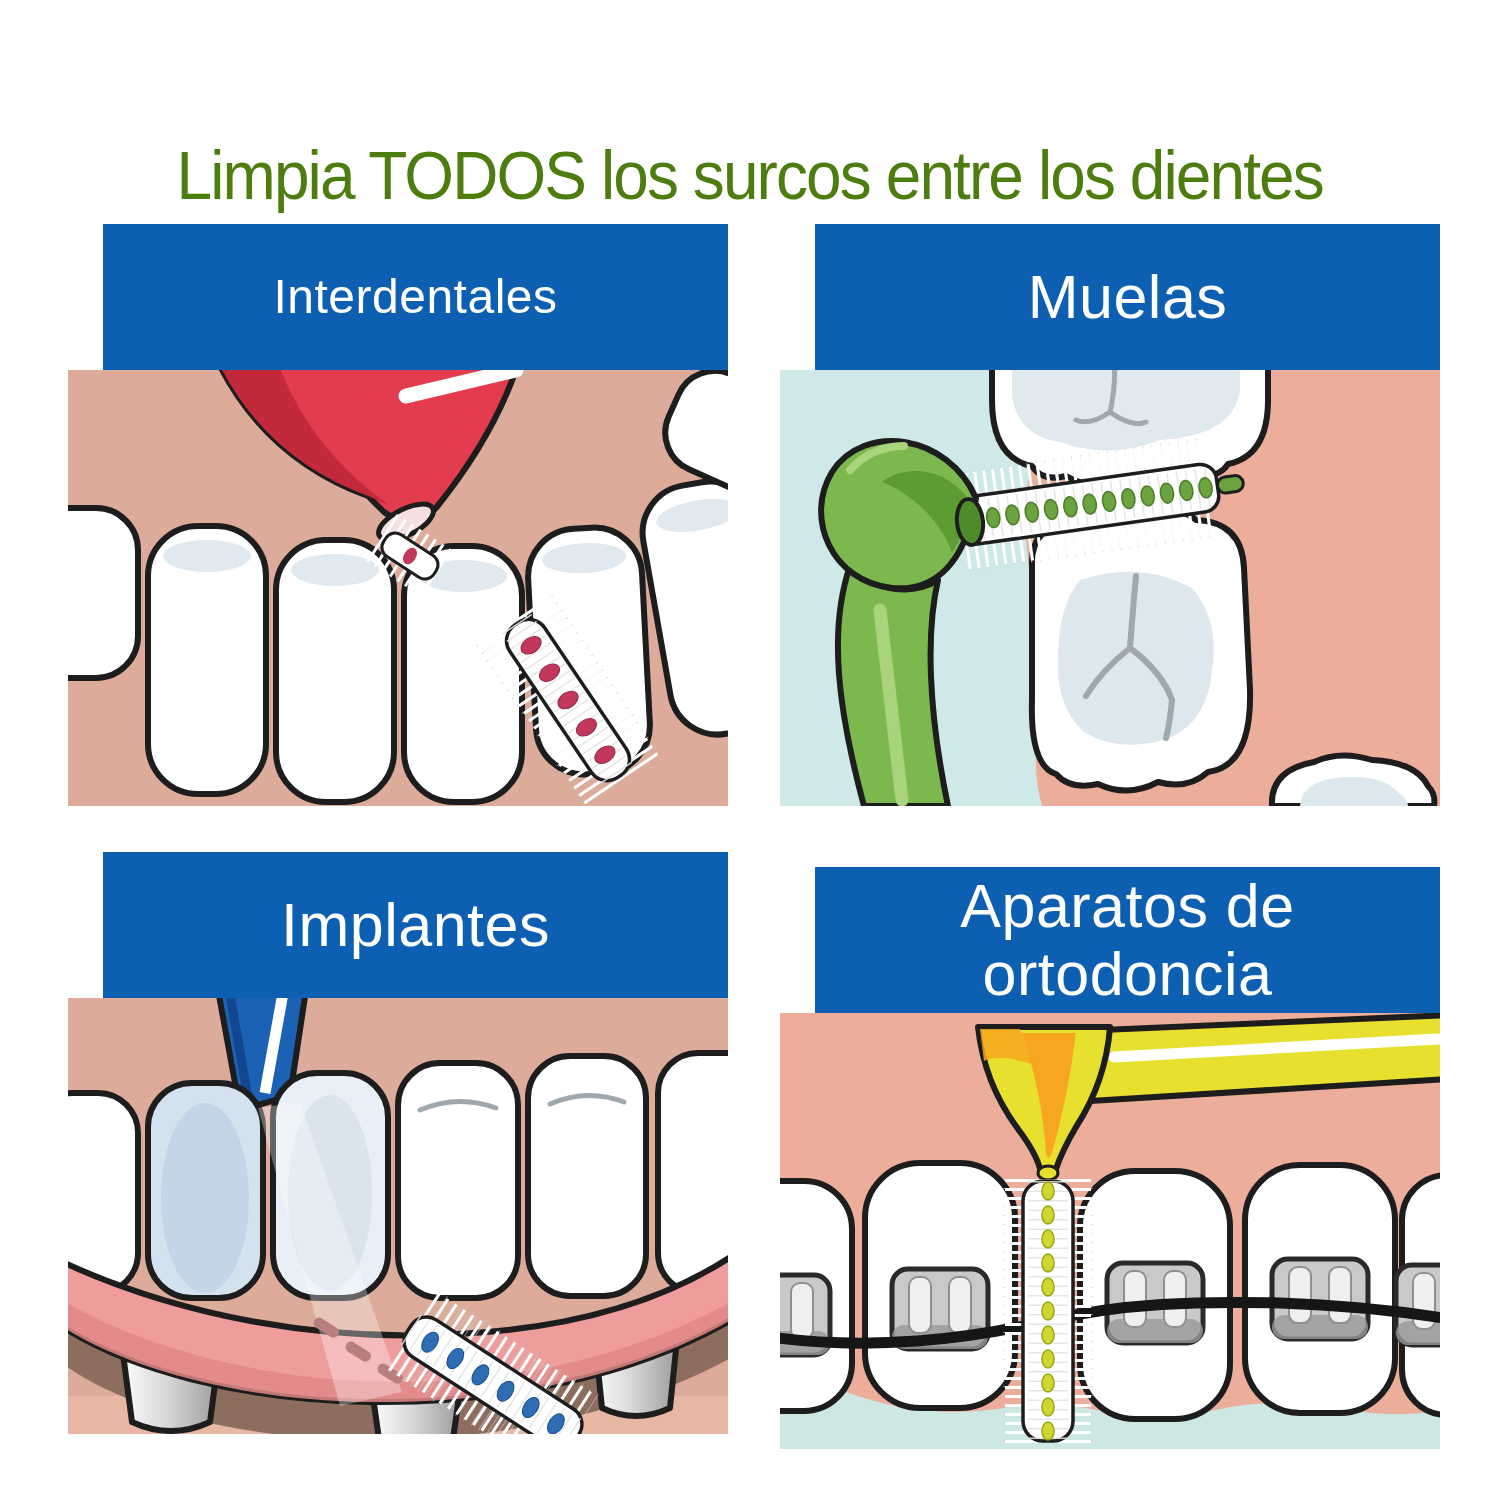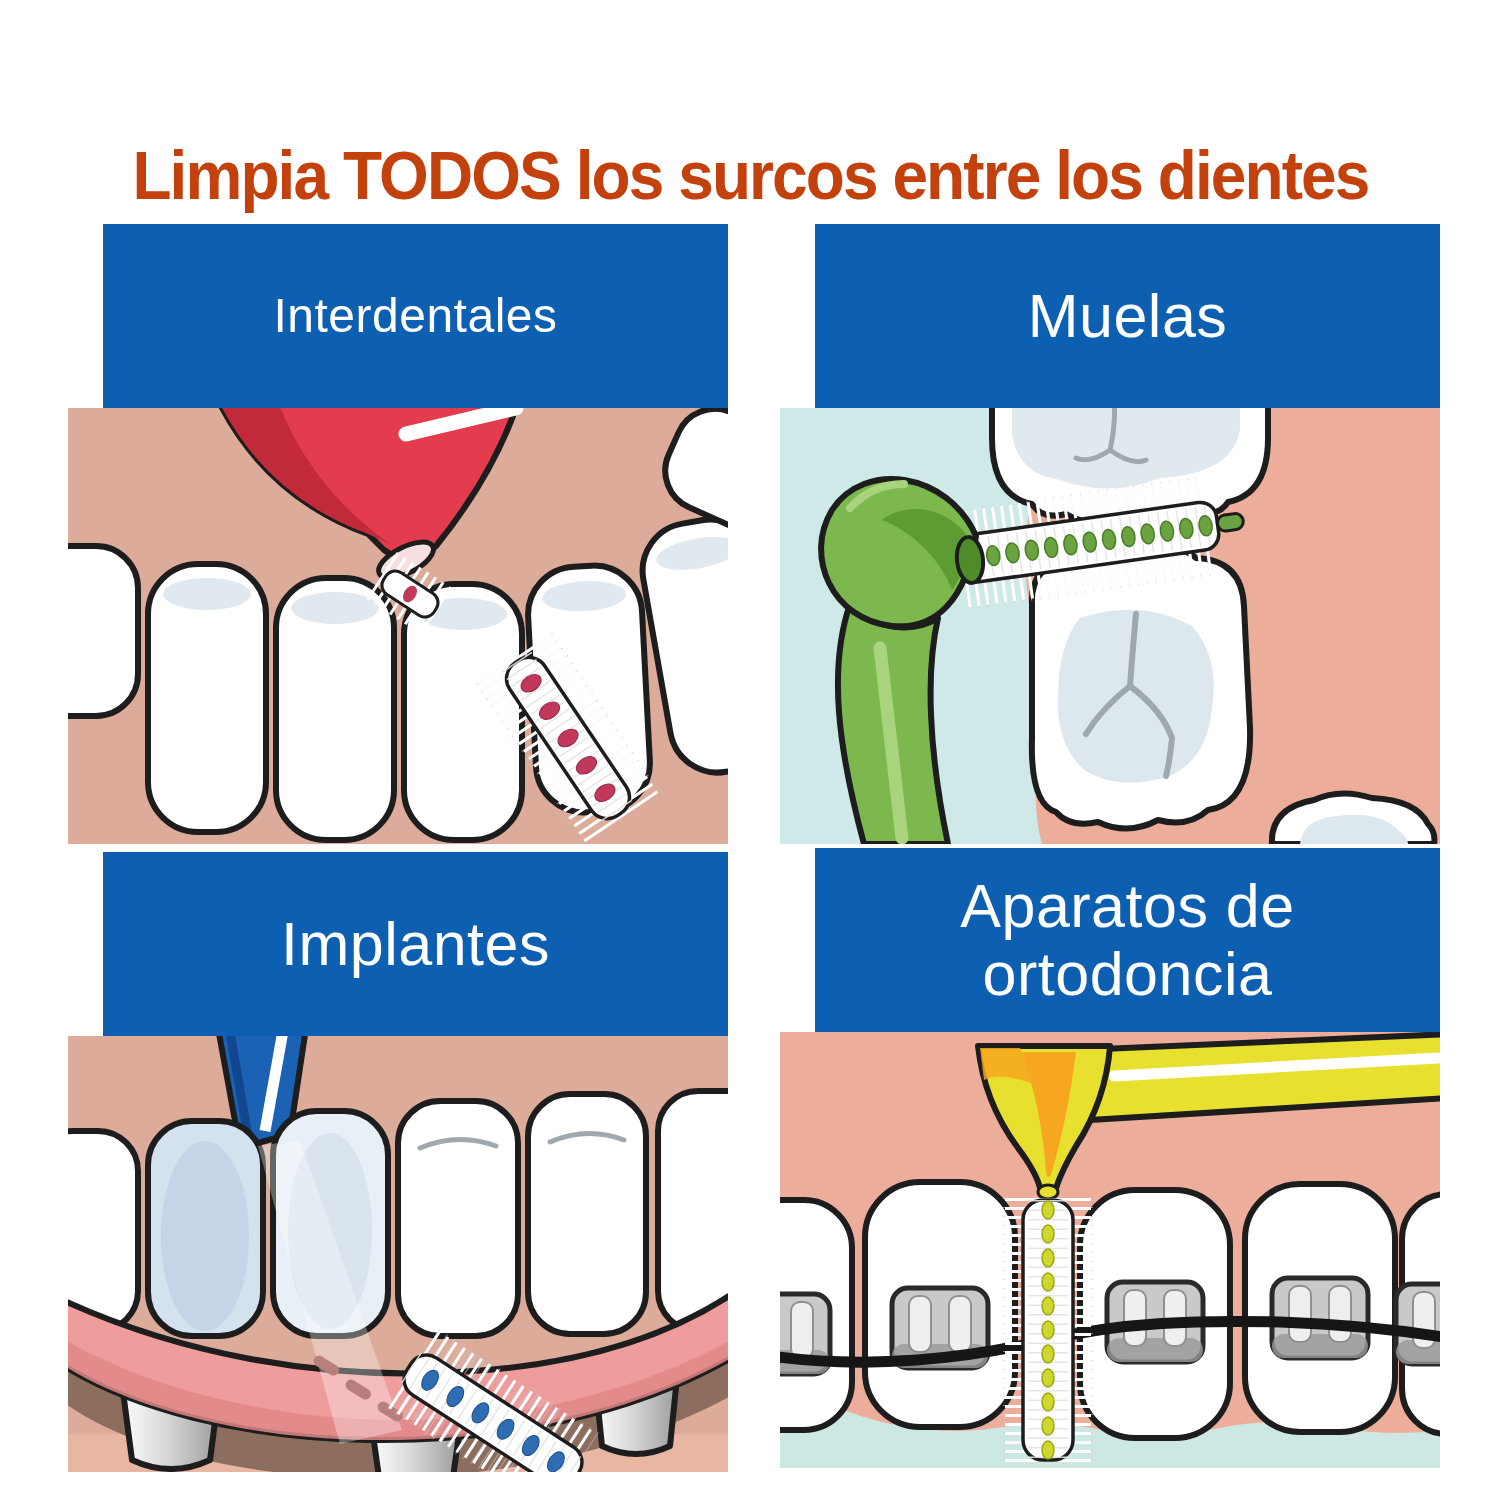--- a/index.html
+++ b/index.html
@@ -2,30 +2,30 @@
 <html><head>
 <meta charset="utf-8">
 <style>
   html,body{margin:0;padding:0;}
   body{
     width:1500px;height:1500px;position:relative;background:#ffffff;
     font-family:"Liberation Sans", sans-serif;overflow:hidden;
   }
   .page-title{
     position:absolute;left:0;top:96px;width:1500px;text-align:center;
-    font-size:68px;font-weight:700;letter-spacing:-2px;color:#c2410c;white-space:nowrap;margin-top:40px;
+    font-size:68px;font-weight:400;letter-spacing:-2px;color:#4d7c0f;white-space:nowrap;margin-top:40px;
   }
   .page-title span{display:inline-block;transform:scaleX(.94);transform-origin:center;}
   .panel{position:absolute;width:660px;height:586px;}
   #panel-interdentales{left:68px;top:224px;}
   #panel-muelas{left:780px;top:224px;}
   #panel-implantes{left:68px;top:852px;}
-  #panel-ortodoncia{left:780px;top:848px;}
+  #panel-ortodoncia{left:780px;top:867px;}
   .panel-header{
-    height:184px;background:#0d5fb2;color:#ffffff;
+    height:146px;background:#0d5fb2;color:#ffffff;
     display:flex;flex-direction:column;justify-content:center;align-items:center;
     text-align:center;line-height:1.12;margin-left:35px;
   }
   .panel-title{font-size:61px;font-weight:400;letter-spacing:.5px;}
   #panel-interdentales .panel-title{font-size:48px;}
   .panel-subtitle{font-size:30px;font-weight:400;margin-top:4px;}
   .panel-art{display:block;width:660px;height:436px;background:#dcab99;}
 </style>
 </head>
 <body>

